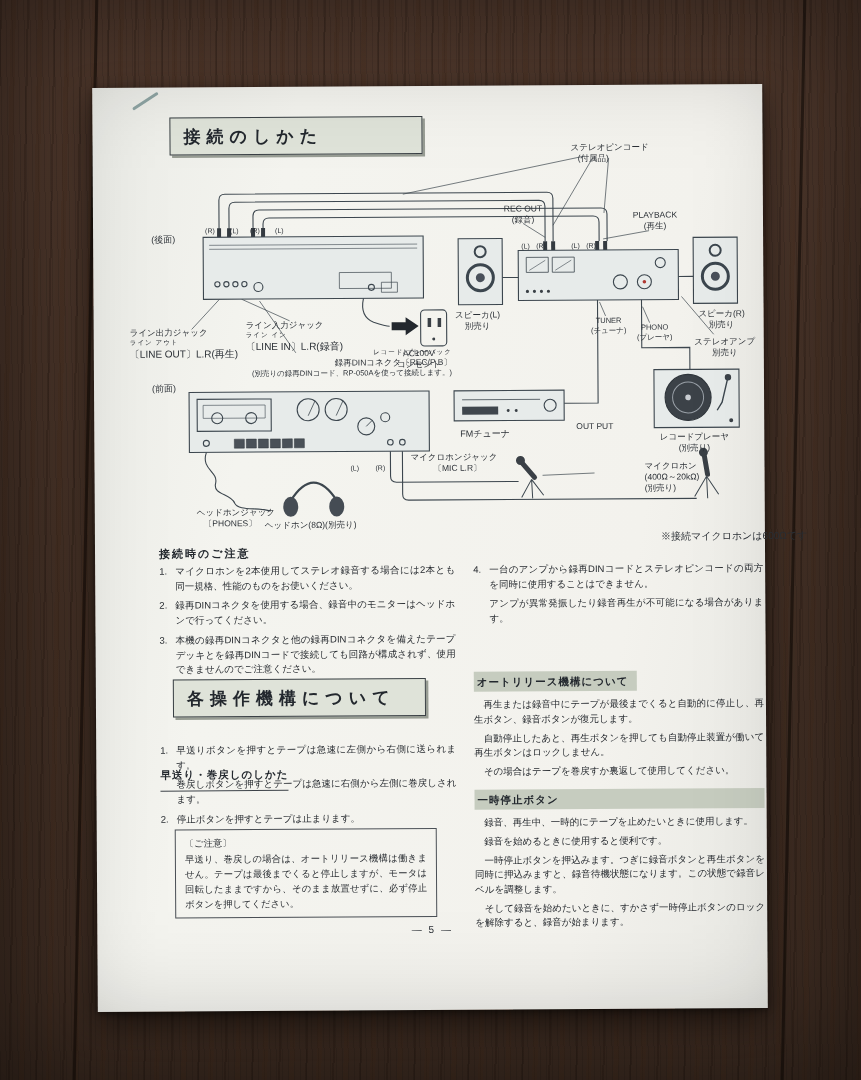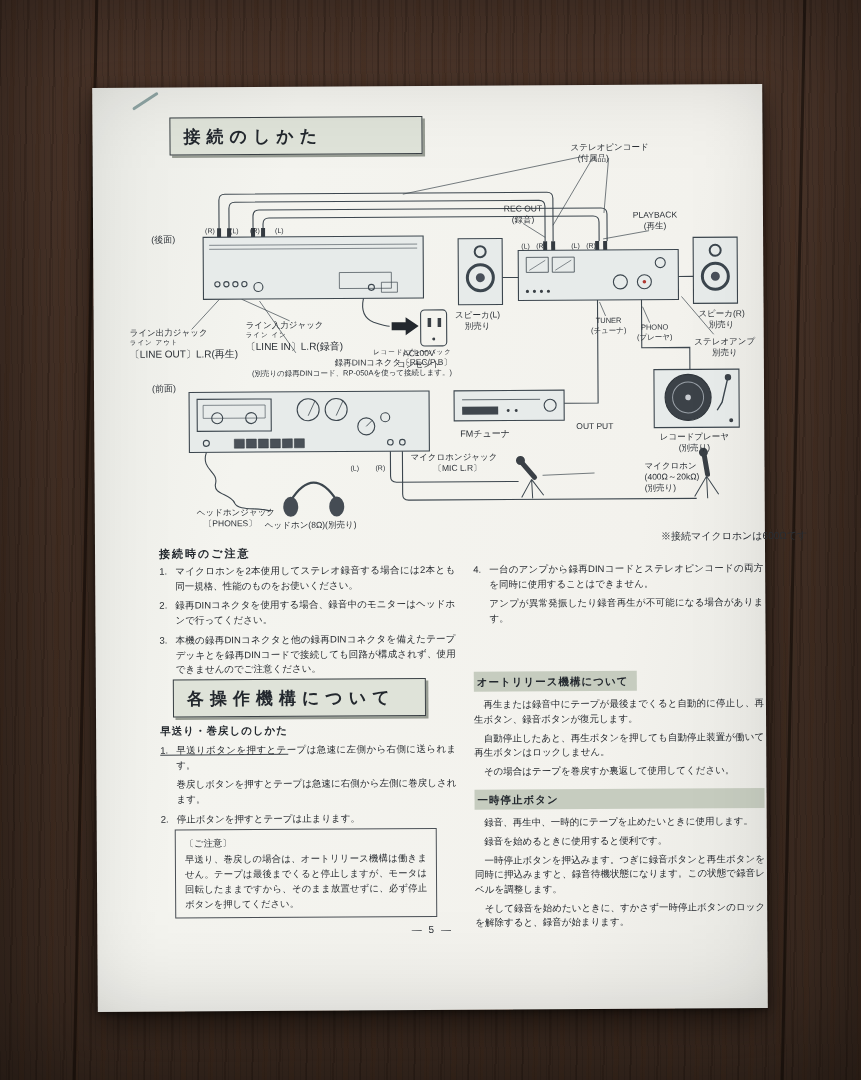--- a/index.html
+++ b/index.html
@@ -27,21 +27,21 @@
   .s75{font-size:7.5px;}
   .tiny{font-size:7px;}
   .ruby{display:block;font-size:6.5px;letter-spacing:1px;}
   .ind{padding-left:7px;}
   .copy{position:absolute;font-size:9.5px;line-height:1.55;color:#272b30;text-align:justify;}
   .li{position:relative;padding-left:16px;margin-bottom:5px;}
   .li .n{position:absolute;left:0;top:0;}
   .cont{padding-left:16px;margin-bottom:5px;}
   .h-notes{position:absolute;font-weight:bold;font-size:11px;letter-spacing:2px;color:#23282e;}
   .h-underline{position:absolute;font-weight:bold;font-size:10.5px;letter-spacing:1px;color:#23282e;
-    border-bottom:1.3px solid #3c4248;padding-bottom:16px;}
+    border-bottom:1.3px solid #3c4248;padding-bottom:8px;margin-top:44px;}
   .h-bar{background:#c6ccbf;font-weight:bold;font-size:10.5px;letter-spacing:1px;color:#23282e;padding:2px 8px 2px 3px;}
   .h-bar.inline{display:inline-block;}
   .h-bar.block{display:block;margin-top:10px;}
   .para{text-indent:1em;margin:0 0 4px 0;}
   .caution{position:absolute;border:1.1px solid #4a4f55;padding:6px 9px;width:242px;
     font-size:9.3px;line-height:1.6;color:#272b30;text-align:justify;}
   .caution .t{margin-bottom:1px;}
   .pageno{position:absolute;font-size:10px;letter-spacing:2px;color:#2c3137;text-align:center;width:70px;}
 </style>
 </head>

